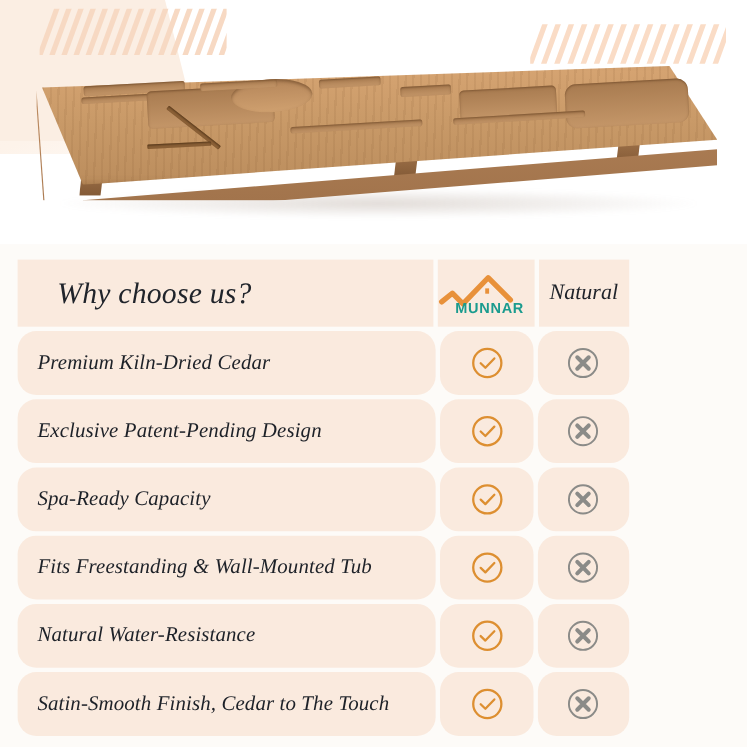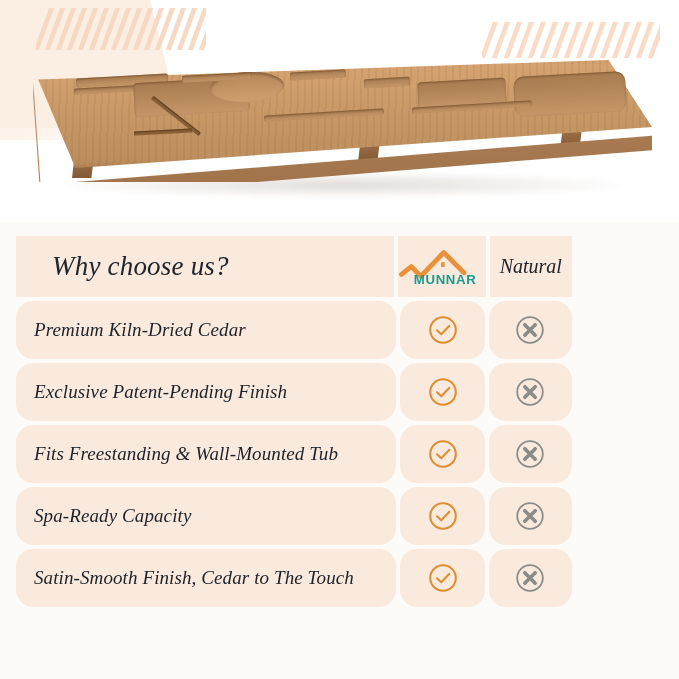--- a/index.html
+++ b/index.html
@@ -237,21 +237,38 @@
         </div>
         <div class="cell c-other">
           <svg class="ico" viewBox="0 0 40 40">
             <circle cx="20" cy="20" r="16" fill="none" stroke="#8b8b88" stroke-width="2.2"></circle>
             <path d="M13.5 13.5 L26.5 26.5 M26.5 13.5 L13.5 26.5" stroke="#8b8b88" stroke-width="4.6" stroke-linecap="round"></path>
           </svg>
         </div>
       </div>
       <div class="trow">
         <div class="cell c-feature">
-          <span class="feat">Exclusive Patent-Pending Finish</span>
+          <span class="feat">Exclusive Patent-Pending Design</span>
+        </div>
+        <div class="cell c-brand">
+          <svg class="ico" viewBox="0 0 40 40">
+            <circle cx="20" cy="20" r="16" fill="none" stroke="#dd8f31" stroke-width="2.6"></circle>
+            <path d="M12.5 20.3 L17.8 25.4 L28 14.8" fill="none" stroke="#dd8f31" stroke-width="2.6" stroke-linecap="round" stroke-linejoin="round"></path>
+          </svg>
+        </div>
+        <div class="cell c-other">
+          <svg class="ico" viewBox="0 0 40 40">
+            <circle cx="20" cy="20" r="16" fill="none" stroke="#8b8b88" stroke-width="2.2"></circle>
+            <path d="M13.5 13.5 L26.5 26.5 M26.5 13.5 L13.5 26.5" stroke="#8b8b88" stroke-width="4.6" stroke-linecap="round"></path>
+          </svg>
+        </div>
+      </div>
+      <div class="trow">
+        <div class="cell c-feature">
+          <span class="feat">Spa-Ready Capacity</span>
         </div>
         <div class="cell c-brand">
           <svg class="ico" viewBox="0 0 40 40">
             <circle cx="20" cy="20" r="16" fill="none" stroke="#dd8f31" stroke-width="2.6"></circle>
             <path d="M12.5 20.3 L17.8 25.4 L28 14.8" fill="none" stroke="#dd8f31" stroke-width="2.6" stroke-linecap="round" stroke-linejoin="round"></path>
           </svg>
         </div>
         <div class="cell c-other">
           <svg class="ico" viewBox="0 0 40 40">
             <circle cx="20" cy="20" r="16" fill="none" stroke="#8b8b88" stroke-width="2.2"></circle>
@@ -271,21 +288,21 @@
         </div>
         <div class="cell c-other">
           <svg class="ico" viewBox="0 0 40 40">
             <circle cx="20" cy="20" r="16" fill="none" stroke="#8b8b88" stroke-width="2.2"></circle>
             <path d="M13.5 13.5 L26.5 26.5 M26.5 13.5 L13.5 26.5" stroke="#8b8b88" stroke-width="4.6" stroke-linecap="round"></path>
           </svg>
         </div>
       </div>
       <div class="trow">
         <div class="cell c-feature">
-          <span class="feat">Spa-Ready Capacity</span>
+          <span class="feat">Natural Water-Resistance</span>
         </div>
         <div class="cell c-brand">
           <svg class="ico" viewBox="0 0 40 40">
             <circle cx="20" cy="20" r="16" fill="none" stroke="#dd8f31" stroke-width="2.6"></circle>
             <path d="M12.5 20.3 L17.8 25.4 L28 14.8" fill="none" stroke="#dd8f31" stroke-width="2.6" stroke-linecap="round" stroke-linejoin="round"></path>
           </svg>
         </div>
         <div class="cell c-other">
           <svg class="ico" viewBox="0 0 40 40">
             <circle cx="20" cy="20" r="16" fill="none" stroke="#8b8b88" stroke-width="2.2"></circle>

